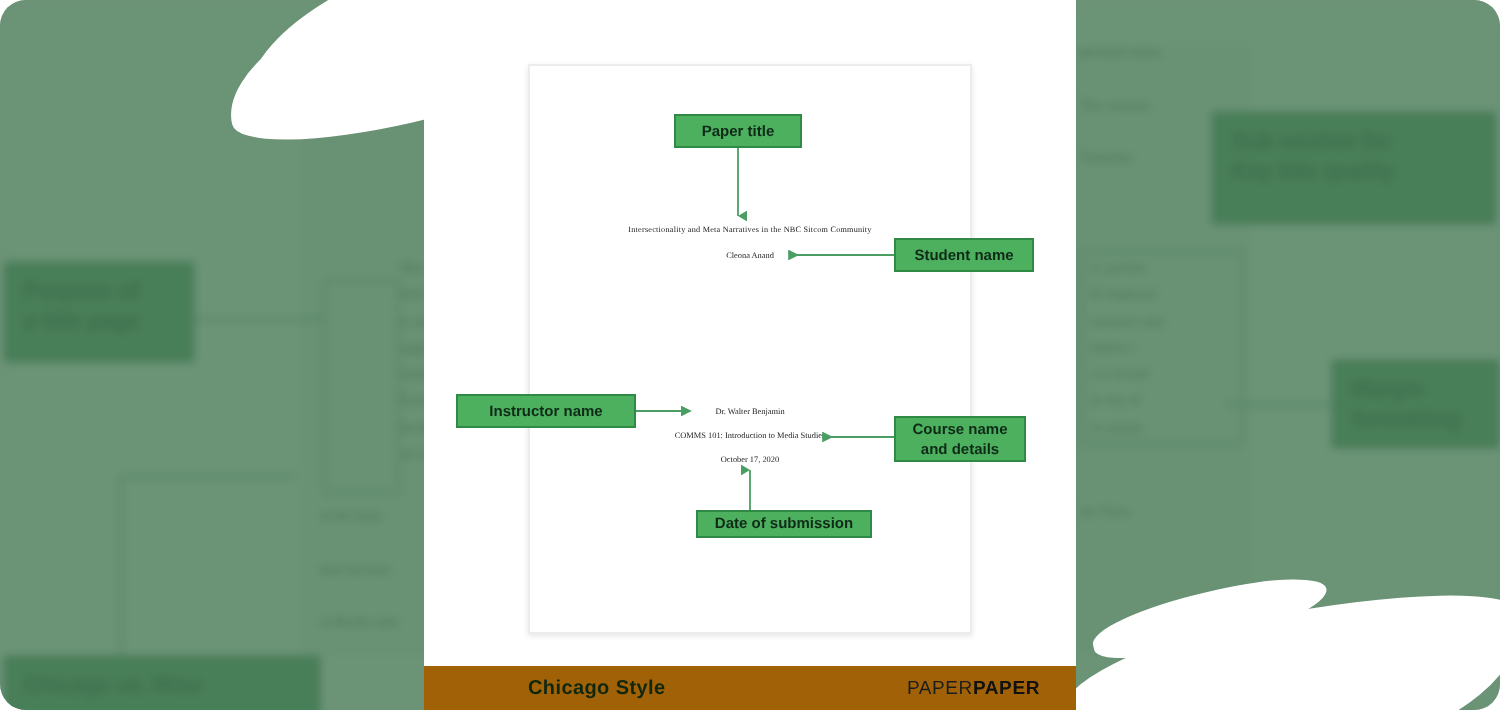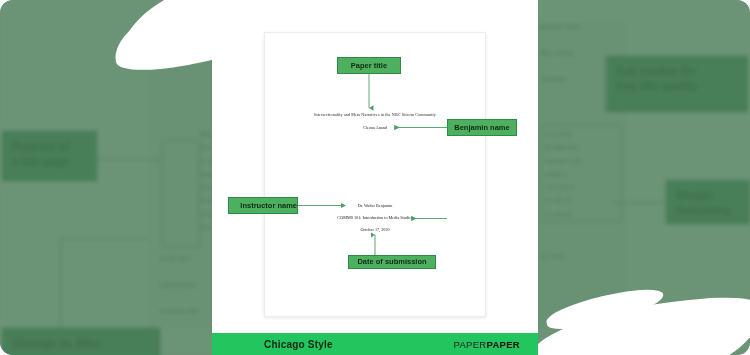--- a/index.html
+++ b/index.html
@@ -154,41 +154,41 @@
     text-align: center;
     line-height: 1.25;
     display: flex;
     align-items: center;
     justify-content: center;
     box-sizing: border-box;
     z-index: 10;
   }
   .co-paper-title  { left: 337px; top: 57px;  width: 64px; height: 17px; }
   .co-student      { left: 447px; top: 119px; width: 70px; height: 17px; }
-  .co-instructor   { left: 228px; top: 197px; width: 70px; height: 17px; justify-content: flex-end; }
+  .co-instructor   { left: 228px; top: 197px; width: 90px; height: 17px; }
   .co-course       { left: 447px; top: 208px; width: 66px; height: 23px; }
   .co-date         { left: 348px; top: 255px; width: 88px; height: 14px; }
 
   
   .connectors {
     position: absolute;
     left: 0; top: 0;
     width: 750px; height: 355px;
     z-index: 9;
     pointer-events: none;
   }
 
   
   .bottom-bar {
     position: absolute;
     left: 212px;
     top: 333px;
     width: 326px;
     height: 22px;
-    background: #22c55e;
+    background: #a16207;
     z-index: 12;
     display: flex;
     align-items: center;
     text-align: right;
   }
   .bar-style-label {
     position: absolute;
     left: 52px;
     color: #10270f;
     font-size: 10px;
@@ -296,27 +296,33 @@
     <line x1="447" y1="218.5" x2="412" y2="218.5" stroke="#4a9e63" stroke-width="0.9" marker-end="url(#arrow-left)"></line>
 
     <line x1="375" y1="255" x2="375" y2="235" stroke="#4a9e63" stroke-width="0.9" marker-end="url(#arrow-up)"></line>
   </svg>
 
   <div class="callout co-paper-title">
     <span>Paper title</span>
   </div>
 
   <div class="callout co-student">
-    <span>Benjamin name</span>
+    <span>Student name</span>
   </div>
 
   <div class="callout co-instructor">
     <span>Instructor name</span>
   </div>
 
+  <div class="callout co-course">
+    <span>
+      <span>Course name</span><br>
+      <span>and details</span>
+    </span>
+  </div>
 
   <div class="callout co-date">
     <span>Date of submission</span>
   </div>
 
   <div class="bottom-bar">
     <span class="bar-style-label">Chicago Style</span>
     <span class="brand">
       <span class="brand-paper">PAPER</span>
         <span class="brand-true">PAPER</span>

